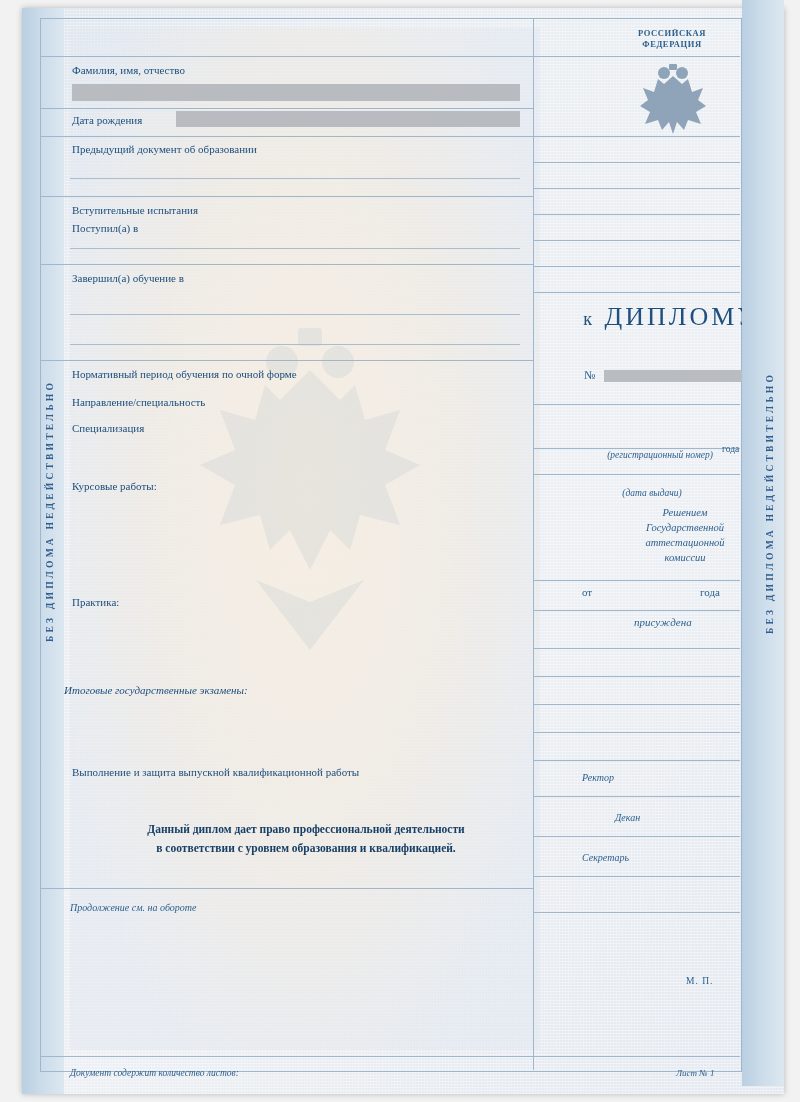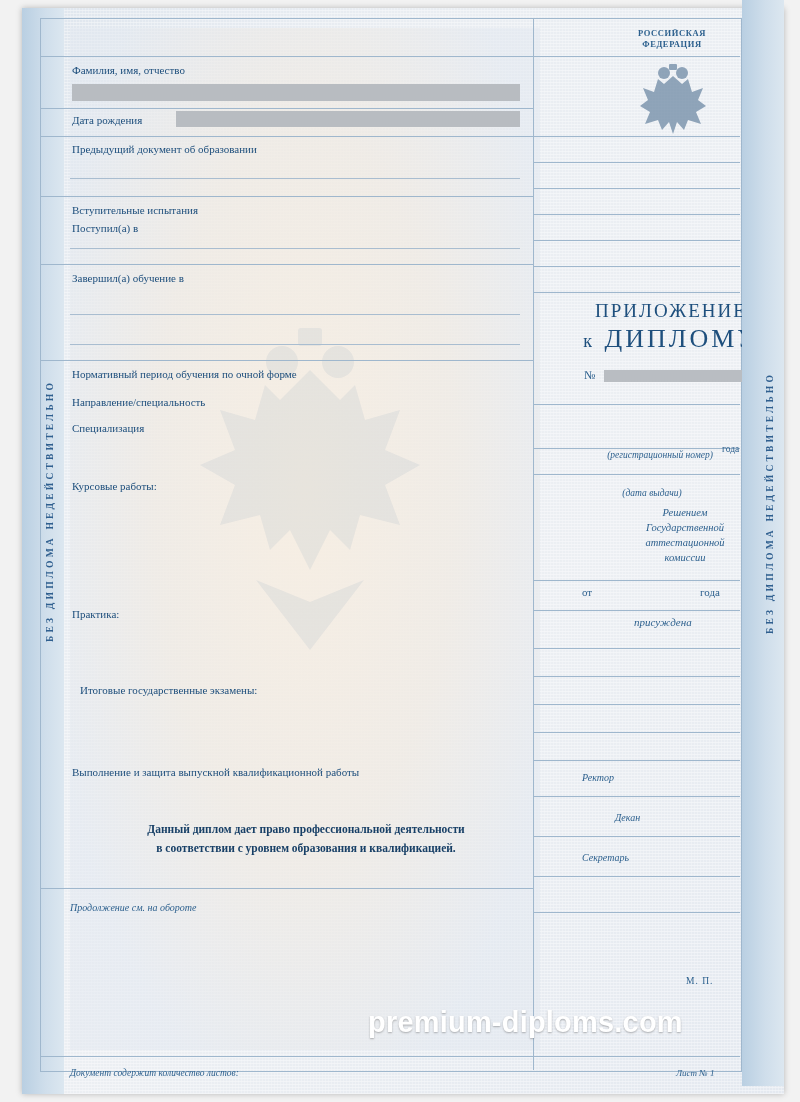--- a/index.html
+++ b/index.html
@@ -193,21 +193,20 @@
   <svg class="coat" viewBox="0 0 70 74">
     <g fill="#6f8aa5">
       <path d="M35 14 L26 22 L20 17 L16 30 L5 26 L10 38 L2 44 L12 50 L7 62 L20 58 L24 68 L31 60 L35 72 L39 60 L46 68 L50 58 L63 62 L58 50 L68 44 L60 38 L65 26 L54 30 L50 17 L44 22 Z"></path>
       <circle cx="26" cy="11" r="6"></circle>
       <circle cx="44" cy="11" r="6"></circle>
       <rect x="31" y="2" width="8" height="6" rx="1"></rect>
     </g>
   </svg>
 
   <div class="app-title">
-    <div class="l1">ПРИЛОЖЕНИЕ</div>
     <div class="l2">
       <span class="small">к</span>
       <span>ДИПЛОМУ</span>
     </div>
   </div>
 
   <div class="num-row">
     <span>№</span>
     <span class="num-blank"></span>
   </div>
@@ -245,33 +244,32 @@
   <div class="lbl" style="left:72px;top:204px;">Вступительные испытания</div>
   <div class="lbl" style="left:72px;top:222px;">Поступил(а) в</div>
 
   <div class="lbl" style="left:72px;top:272px;">Завершил(а) обучение в</div>
 
   <div class="lbl" style="left:72px;top:368px;">Нормативный период обучения по очной форме</div>
   <div class="lbl" style="left:72px;top:396px;">Направление/специальность</div>
   <div class="lbl" style="left:72px;top:422px;">Специализация</div>
   <div class="lbl" style="left:72px;top:448px;margin-top:32px;">Курсовые работы:</div>
 
-  <div class="lbl" style="left:72px;top:596px;margin-top:12px;">Практика:</div>
-
-  <div class="lbl" style="left:80px;top:684px;">Итоговые государственные экзамены:</div>
+  <div class="lbl" style="left:72px;top:596px;">Практика:</div>
+
+  <div class="lbl" style="left:64px;top:684px;font-style:italic;">Итоговые государственные экзамены:</div>
 
   <div class="lbl" style="left:72px;top:766px;">Выполнение и защита выпускной квалификационной работы</div>
 
   <div class="center-note">
     <div>Данный диплом дает право профессиональной деятельности</div>
     <div>в соответствии с уровнем образования и квалификацией.</div>
   </div>
 
   <div class="cont">Продолжение см. на обороте</div>
   <div class="doc-sheets">Документ содержит количество листов:</div>
 
   <div class="left-strip right-micro" style="left:742px;">
     <div class="micro">БЕЗ ДИПЛОМА НЕДЕЙСТВИТЕЛЬНО</div>
   </div>
 
-  <div class="url">premium-diploms.com</div>
 
 </div>
 
 </body></html>

